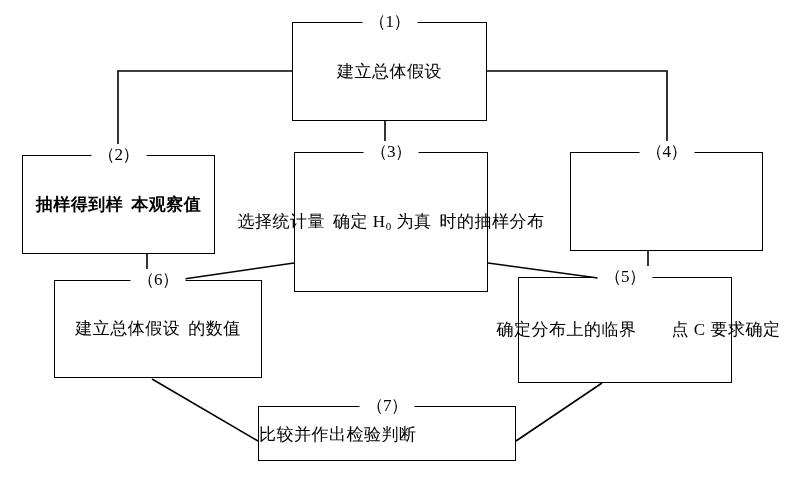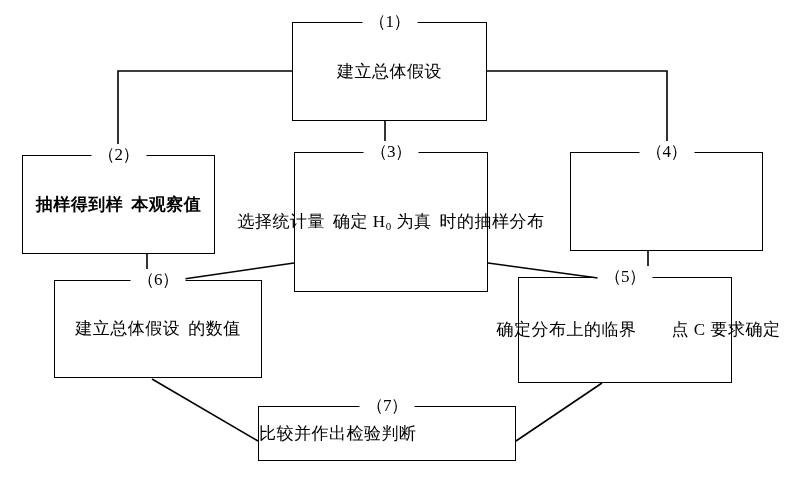--- a/index.html
+++ b/index.html
@@ -71,21 +71,21 @@
   }
   
   #node-1 { left: 292px; top: 22px;  width: 195px; height: 99px; }
   #node-2 { left: 22px;  top: 155px; width: 193px; height: 99px; }
   #node-3 { left: 294px; top: 152px; width: 194px; height: 140px; }
   #node-4 { left: 570px; top: 152px; width: 193px; height: 99px; }
   #node-5 { left: 518px; top: 277px; width: 214px; height: 106px; }
   #node-6 { left: 54px;  top: 280px; width: 208px; height: 98px; }
   #node-7 { left: 258px; top: 406px; width: 258px; height: 55px; }
   #node-7 .node-body { justify-content: flex-start; height: 100%; }
-  #node-7 .line { line-height: 26px; padding-top: 2px; font-family: Liberation Mono, monospace; }
+  #node-7 .line { line-height: 26px; padding-top: 2px; }
   #node-3 .line { line-height: 44px; }
   #node-5 .line { line-height: 40px; margin-left: 27px; }
   #node-6 .line { line-height: 38px; }
   #node-1 .line { line-height: 42px; }
   #node-2 .line { line-height: 40px; font-weight: bold; }
   #node-4 .line { line-height: 40px; }
 </style>
 </head>
 <body>
 

